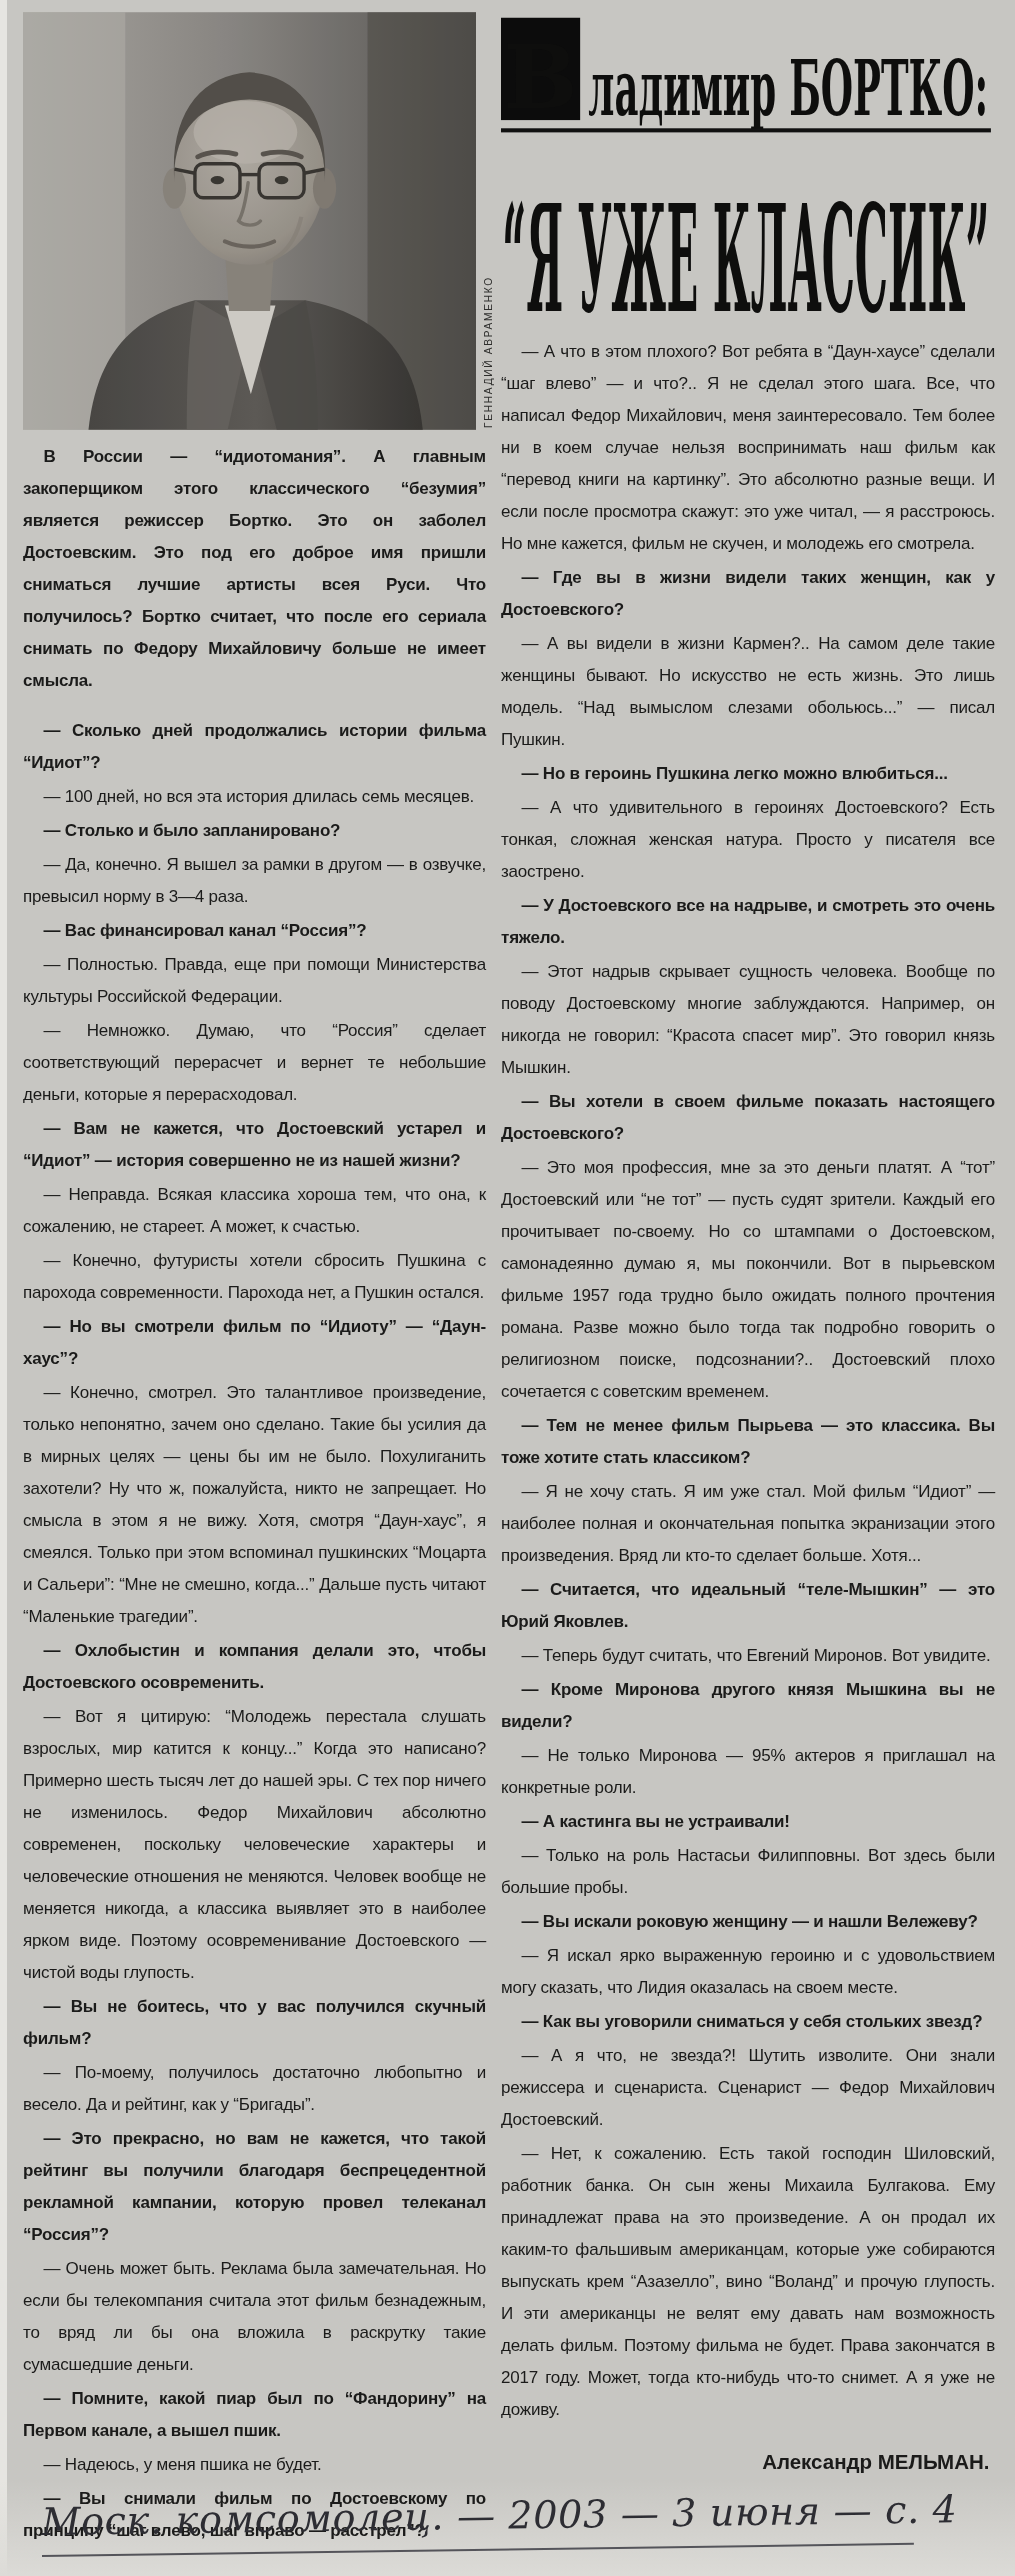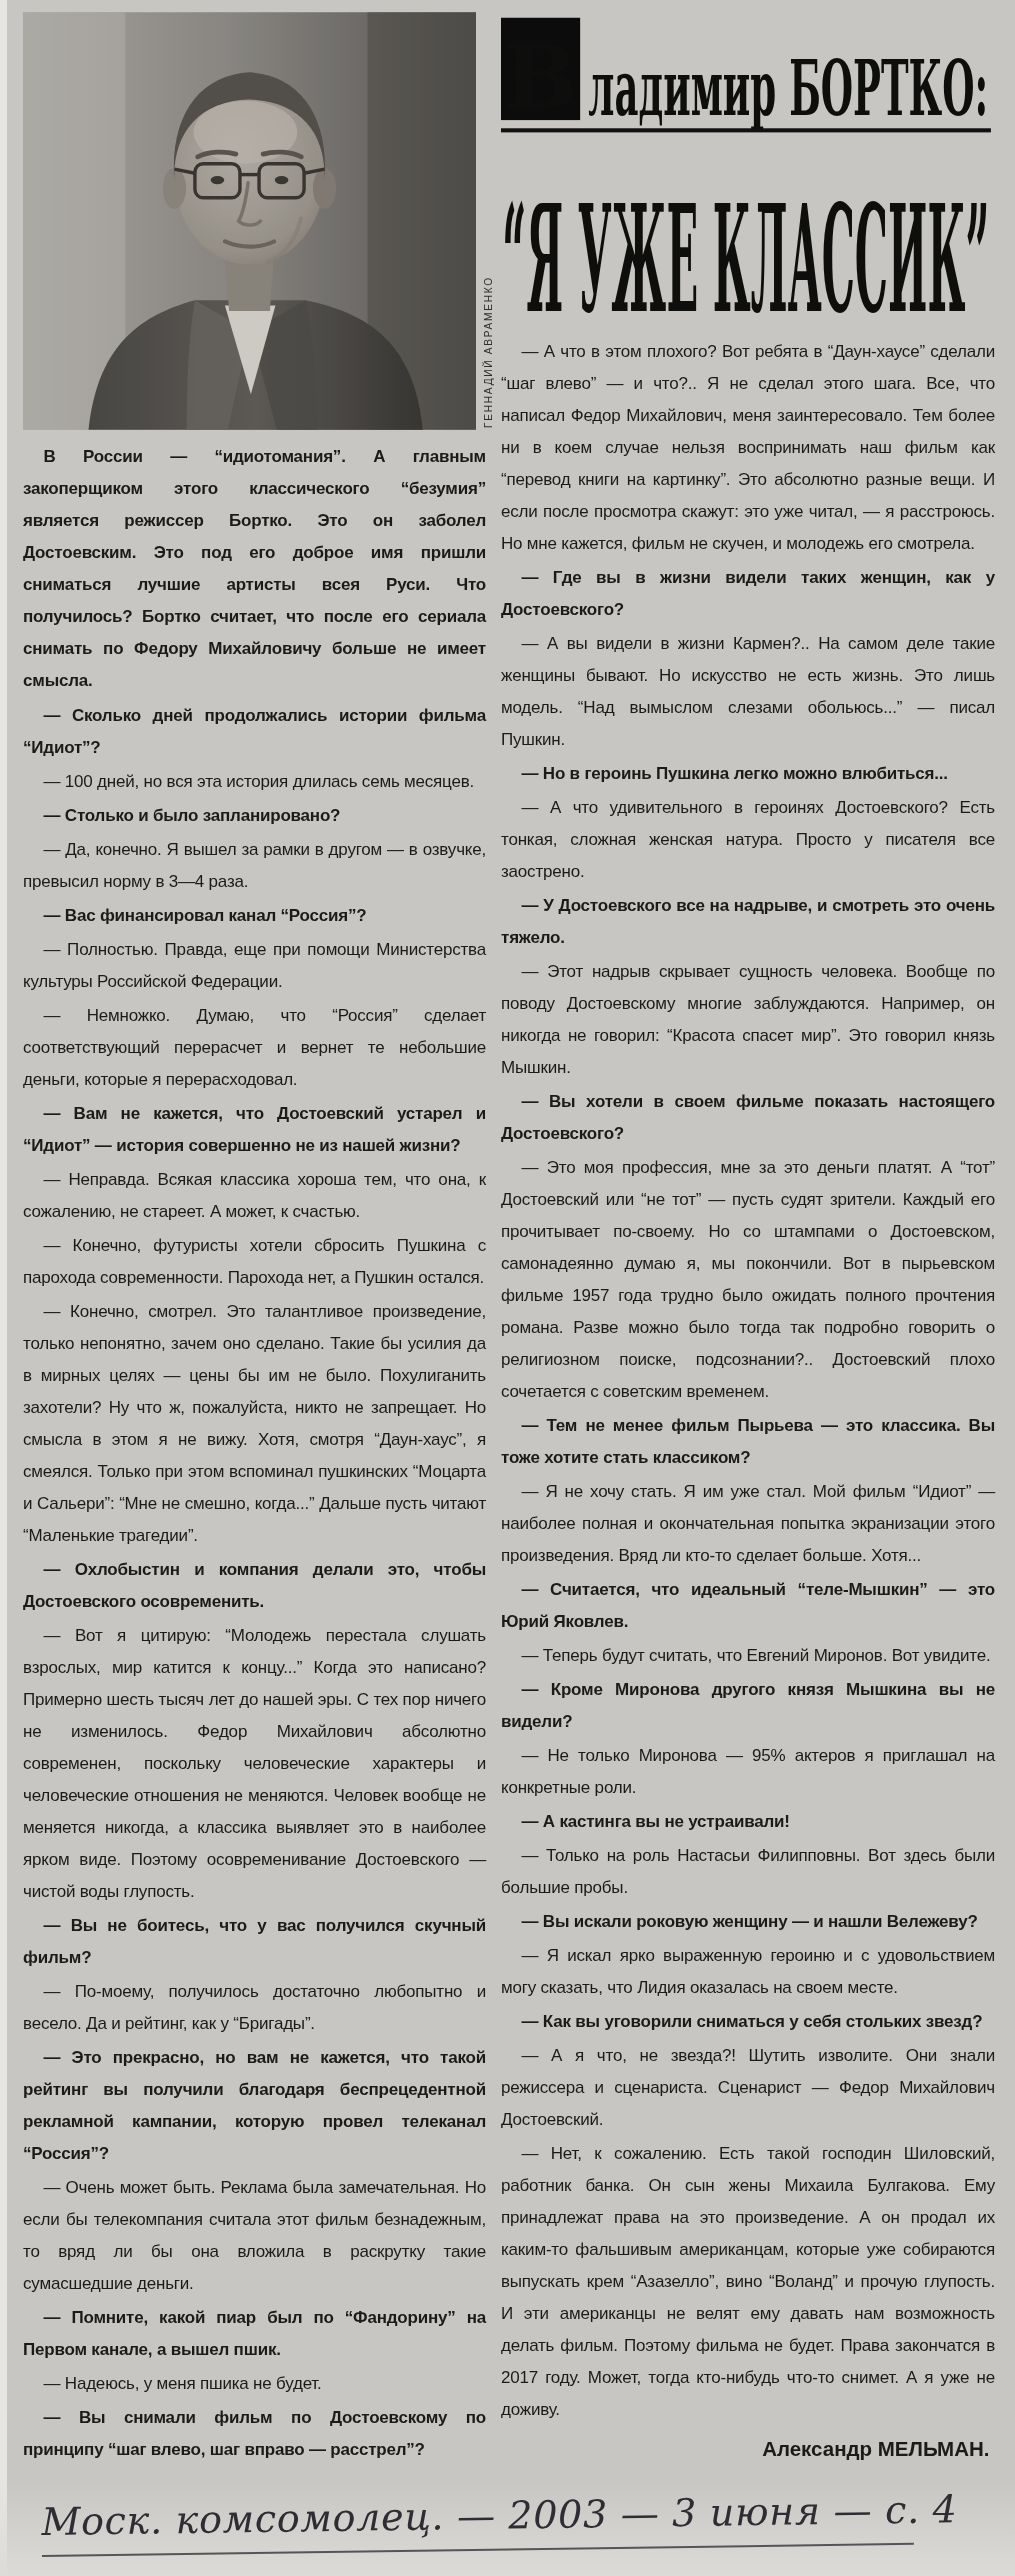--- a/index.html
+++ b/index.html
@@ -38,30 +38,30 @@
     writing-mode:vertical-rl; transform:rotate(180deg);
     font-size:10.2px; letter-spacing:1.7px; color:#2e2e2c; white-space:nowrap;
   }
 
   .para{
     font-size:17px; line-height:32px;
     text-align:justify; text-indent:20.5px;
     margin-bottom:2px; letter-spacing:-0.2px;
   }
   .para.q{ font-weight:bold; }
-  .lead{ font-weight:bold; margin-bottom:3px; }
+  .lead{ font-weight:bold; margin-bottom:18px; }
 
   .headline{ width:494px; height:324px; }
   .headline svg text{
     font-family:"DejaVu Serif","Liberation Serif",serif;
     font-weight:bold; fill:#0e0e0d;
   }
   .signature{
     font-weight:bold; font-size:20.5px; line-height:25px;
-    text-align:right; margin-top:10px; padding-right:5.5px;
+    text-align:right; margin-top:23px; padding-right:5.5px;
   }
   .handwritten{
     position:absolute; left:42px; right:102px; bottom:19px; z-index:2;
     font-family:"DejaVu Serif","Liberation Serif",serif;
     font-style:italic; font-size:38px; letter-spacing:0.7px;
     color:#2d2d33; white-space:nowrap;
     transform:rotate(-0.8deg); transform-origin:left bottom;
     border-bottom:2px solid #54545a; padding-bottom:11px;
   }
 </style>
@@ -144,20 +144,21 @@
           <p class="para q">— Сколько дней продолжались истории фильма “Идиот”?</p>
           <p class="para a">— 100 дней, но вся эта история длилась семь месяцев.</p>
           <p class="para q">— Столько и было запланировано?</p>
           <p class="para a">— Да, конечно. Я вышел за рамки в другом — в озвучке, превысил норму в 3—4 раза.</p>
           <p class="para q">— Вас финансировал канал “Россия”?</p>
           <p class="para a">— Полностью. Правда, еще при помощи Министерства культуры Российской Федерации.</p>
           <p class="para a">— Немножко. Думаю, что “Россия” сделает соответствующий перерасчет и вернет те небольшие деньги, которые я перерасходовал.</p>
           <p class="para q">— Вам не кажется, что Достоевский устарел и “Идиот” — история совершенно не из нашей жизни?</p>
           <p class="para a">— Неправда. Всякая классика хороша тем, что она, к сожалению, не стареет. А может, к счастью.</p>
           <p class="para a">— Конечно, футуристы хотели сбросить Пушкина с парохода современности. Парохода нет, а Пушкин остался.</p>
+          <p class="para q">— Но вы смотрели фильм по “Идиоту” — “Даун-хаус”?</p>
           <p class="para a">— Конечно, смотрел. Это талантливое произведение, только непонятно, зачем оно сделано. Такие бы усилия да в мирных целях — цены бы им не было. Похулиганить захотели? Ну что ж, пожалуйста, никто не запрещает. Но смысла в этом я не вижу. Хотя, смотря “Даун-хаус”, я смеялся. Только при этом вспоминал пушкинских “Моцарта и Сальери”: “Мне не смешно, когда...” Дальше пусть читают “Маленькие трагедии”.</p>
           <p class="para q">— Охлобыстин и компания делали это, чтобы Достоевского осовременить.</p>
           <p class="para a">— Вот я цитирую: “Молодежь перестала слушать взрослых, мир катится к концу...” Когда это написано? Примерно шесть тысяч лет до нашей эры. С тех пор ничего не изменилось. Федор Михайлович абсолютно современен, поскольку человеческие характеры и человеческие отношения не меняются. Человек вообще не меняется никогда, а классика выявляет это в наиболее ярком виде. Поэтому осовременивание Достоевского — чистой воды глупость.</p>
           <p class="para q">— Вы не боитесь, что у вас получился скучный фильм?</p>
           <p class="para a">— По-моему, получилось достаточно любопытно и весело. Да и рейтинг, как у “Бригады”.</p>
           <p class="para q">— Это прекрасно, но вам не кажется, что такой рейтинг вы получили благодаря беспрецедентной рекламной кампании, которую провел телеканал “Россия”?</p>
           <p class="para a">— Очень может быть. Реклама была замечательная. Но если бы телекомпания считала этот фильм безнадежным, то вряд ли бы она вложила в раскрутку такие сумасшедшие деньги.</p>
           <p class="para q">— Помните, какой пиар был по “Фандорину” на Первом канале, а вышел пшик.</p>
           <p class="para a">— Надеюсь, у меня пшика не будет.</p>
           <p class="para q">— Вы снимали фильм по Достоевскому по принципу “шаг влево, шаг вправо — расстрел”?</p>

